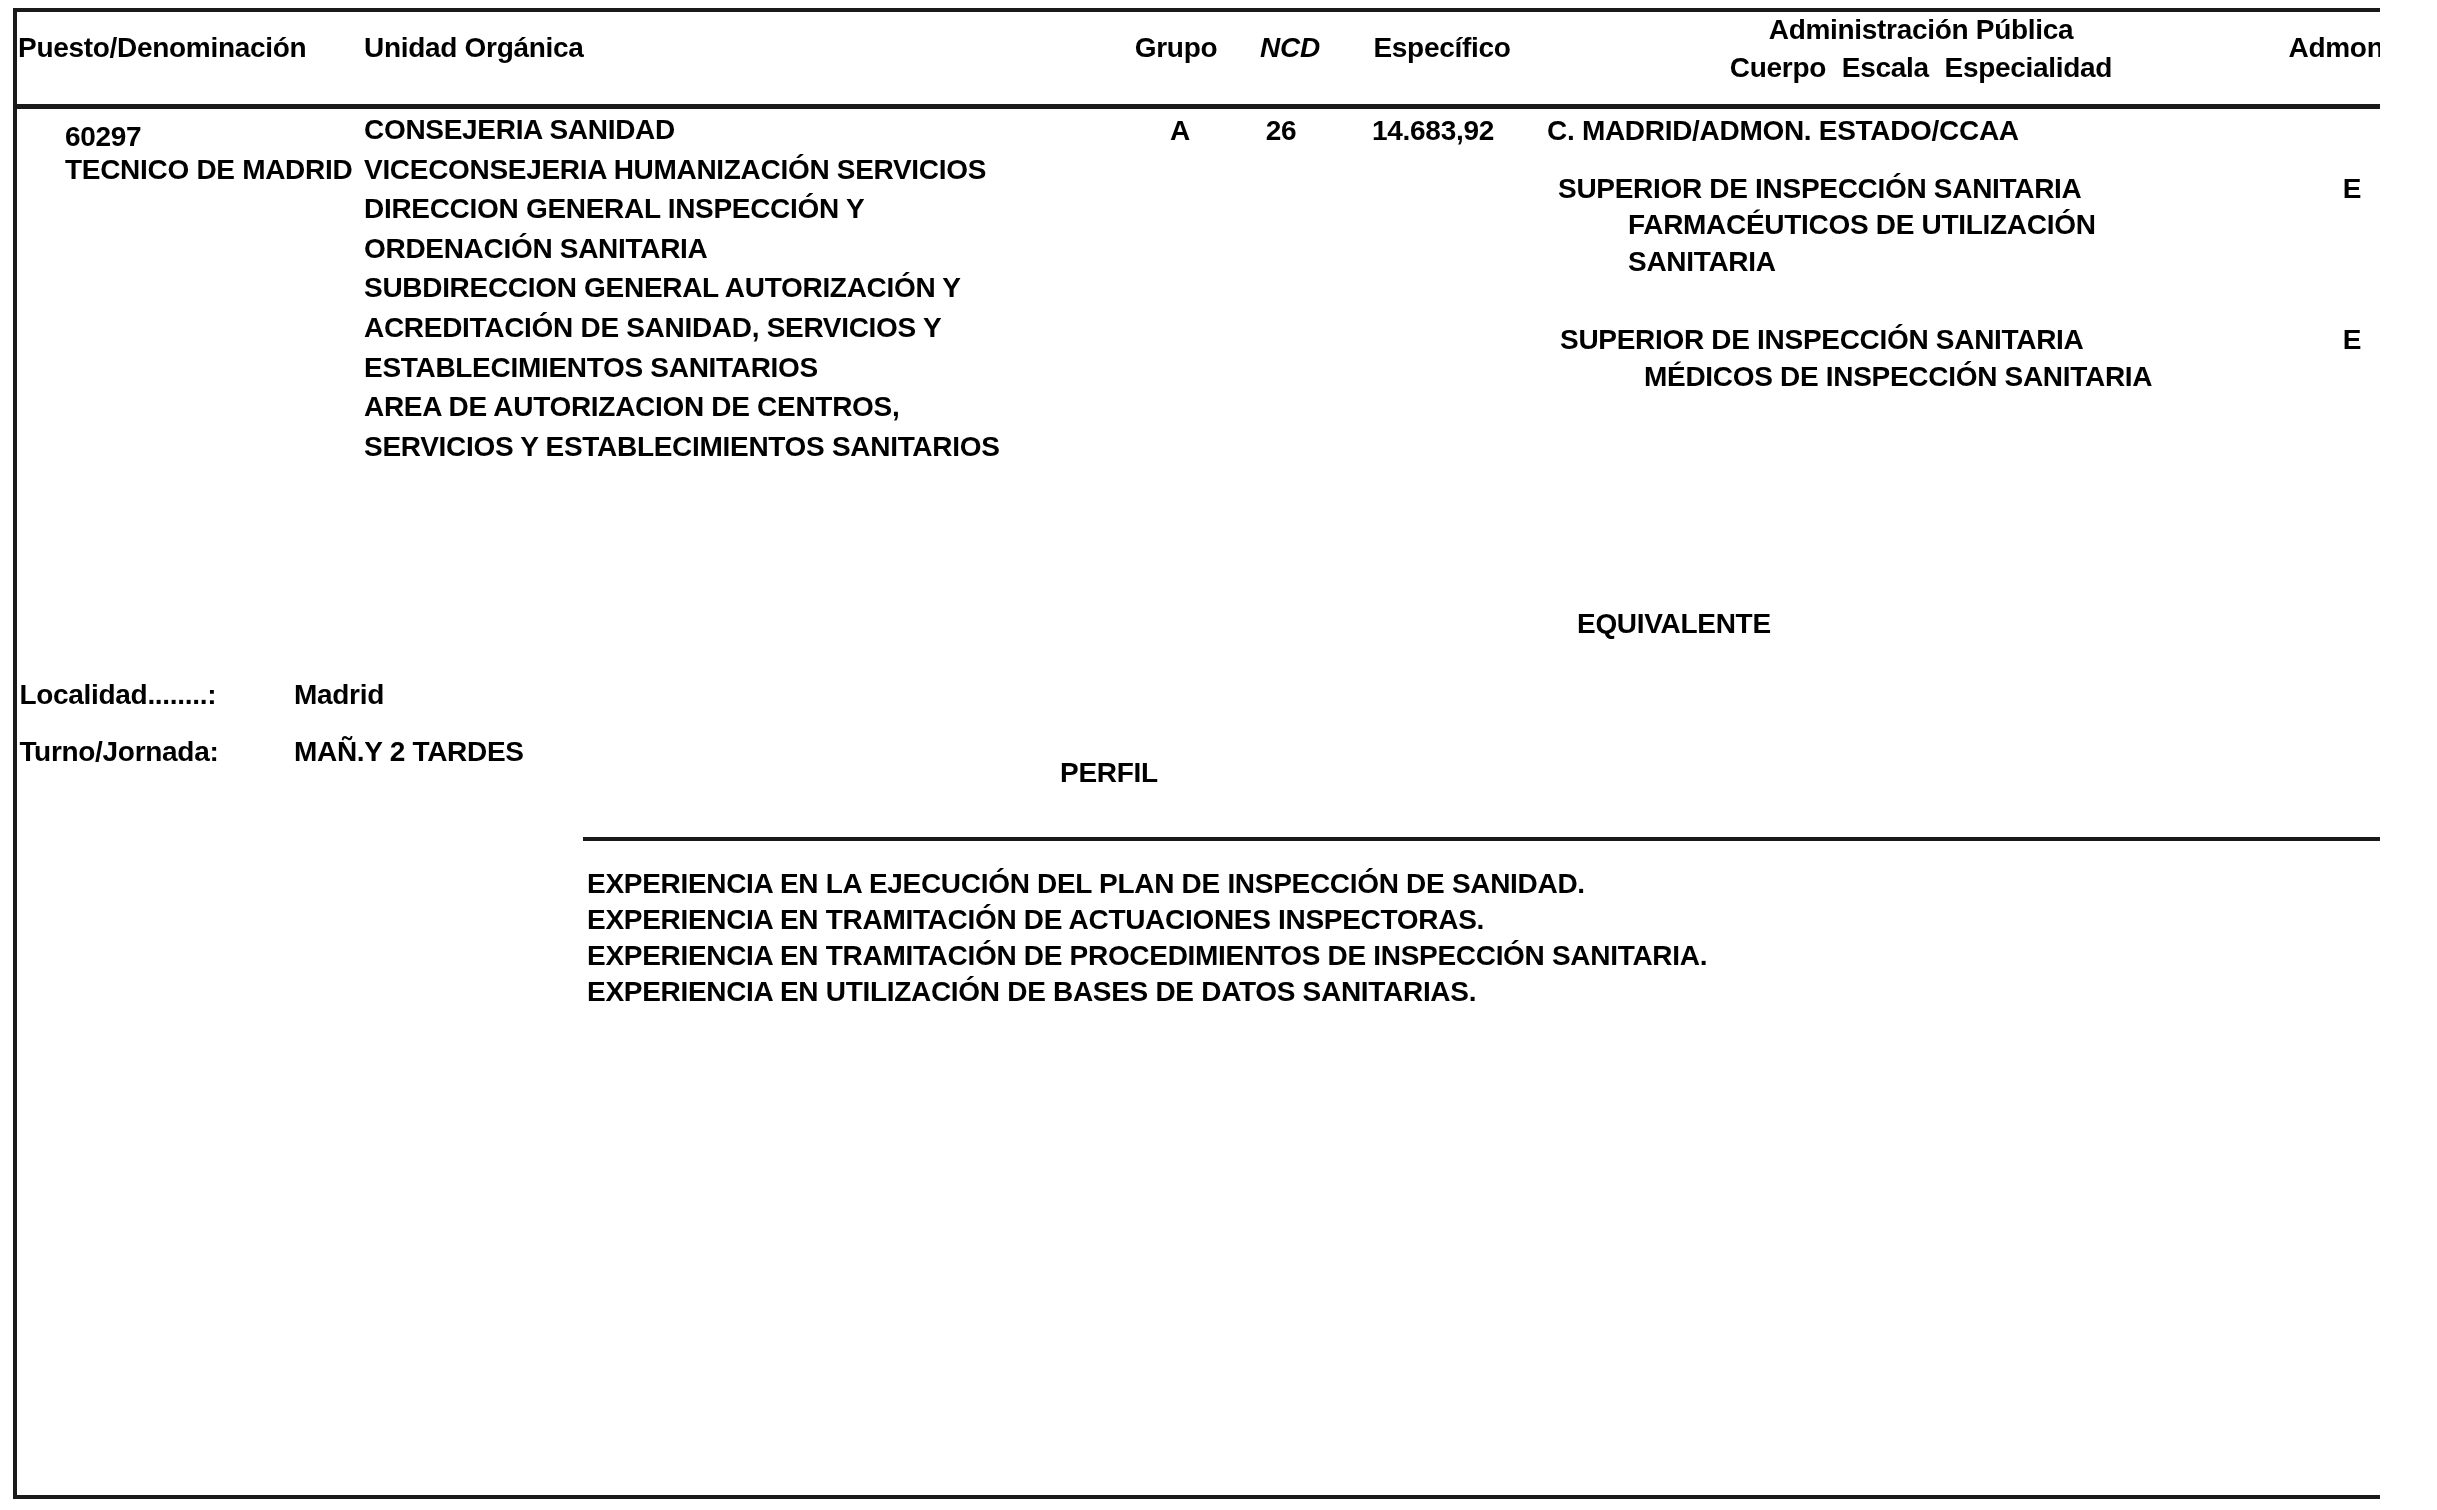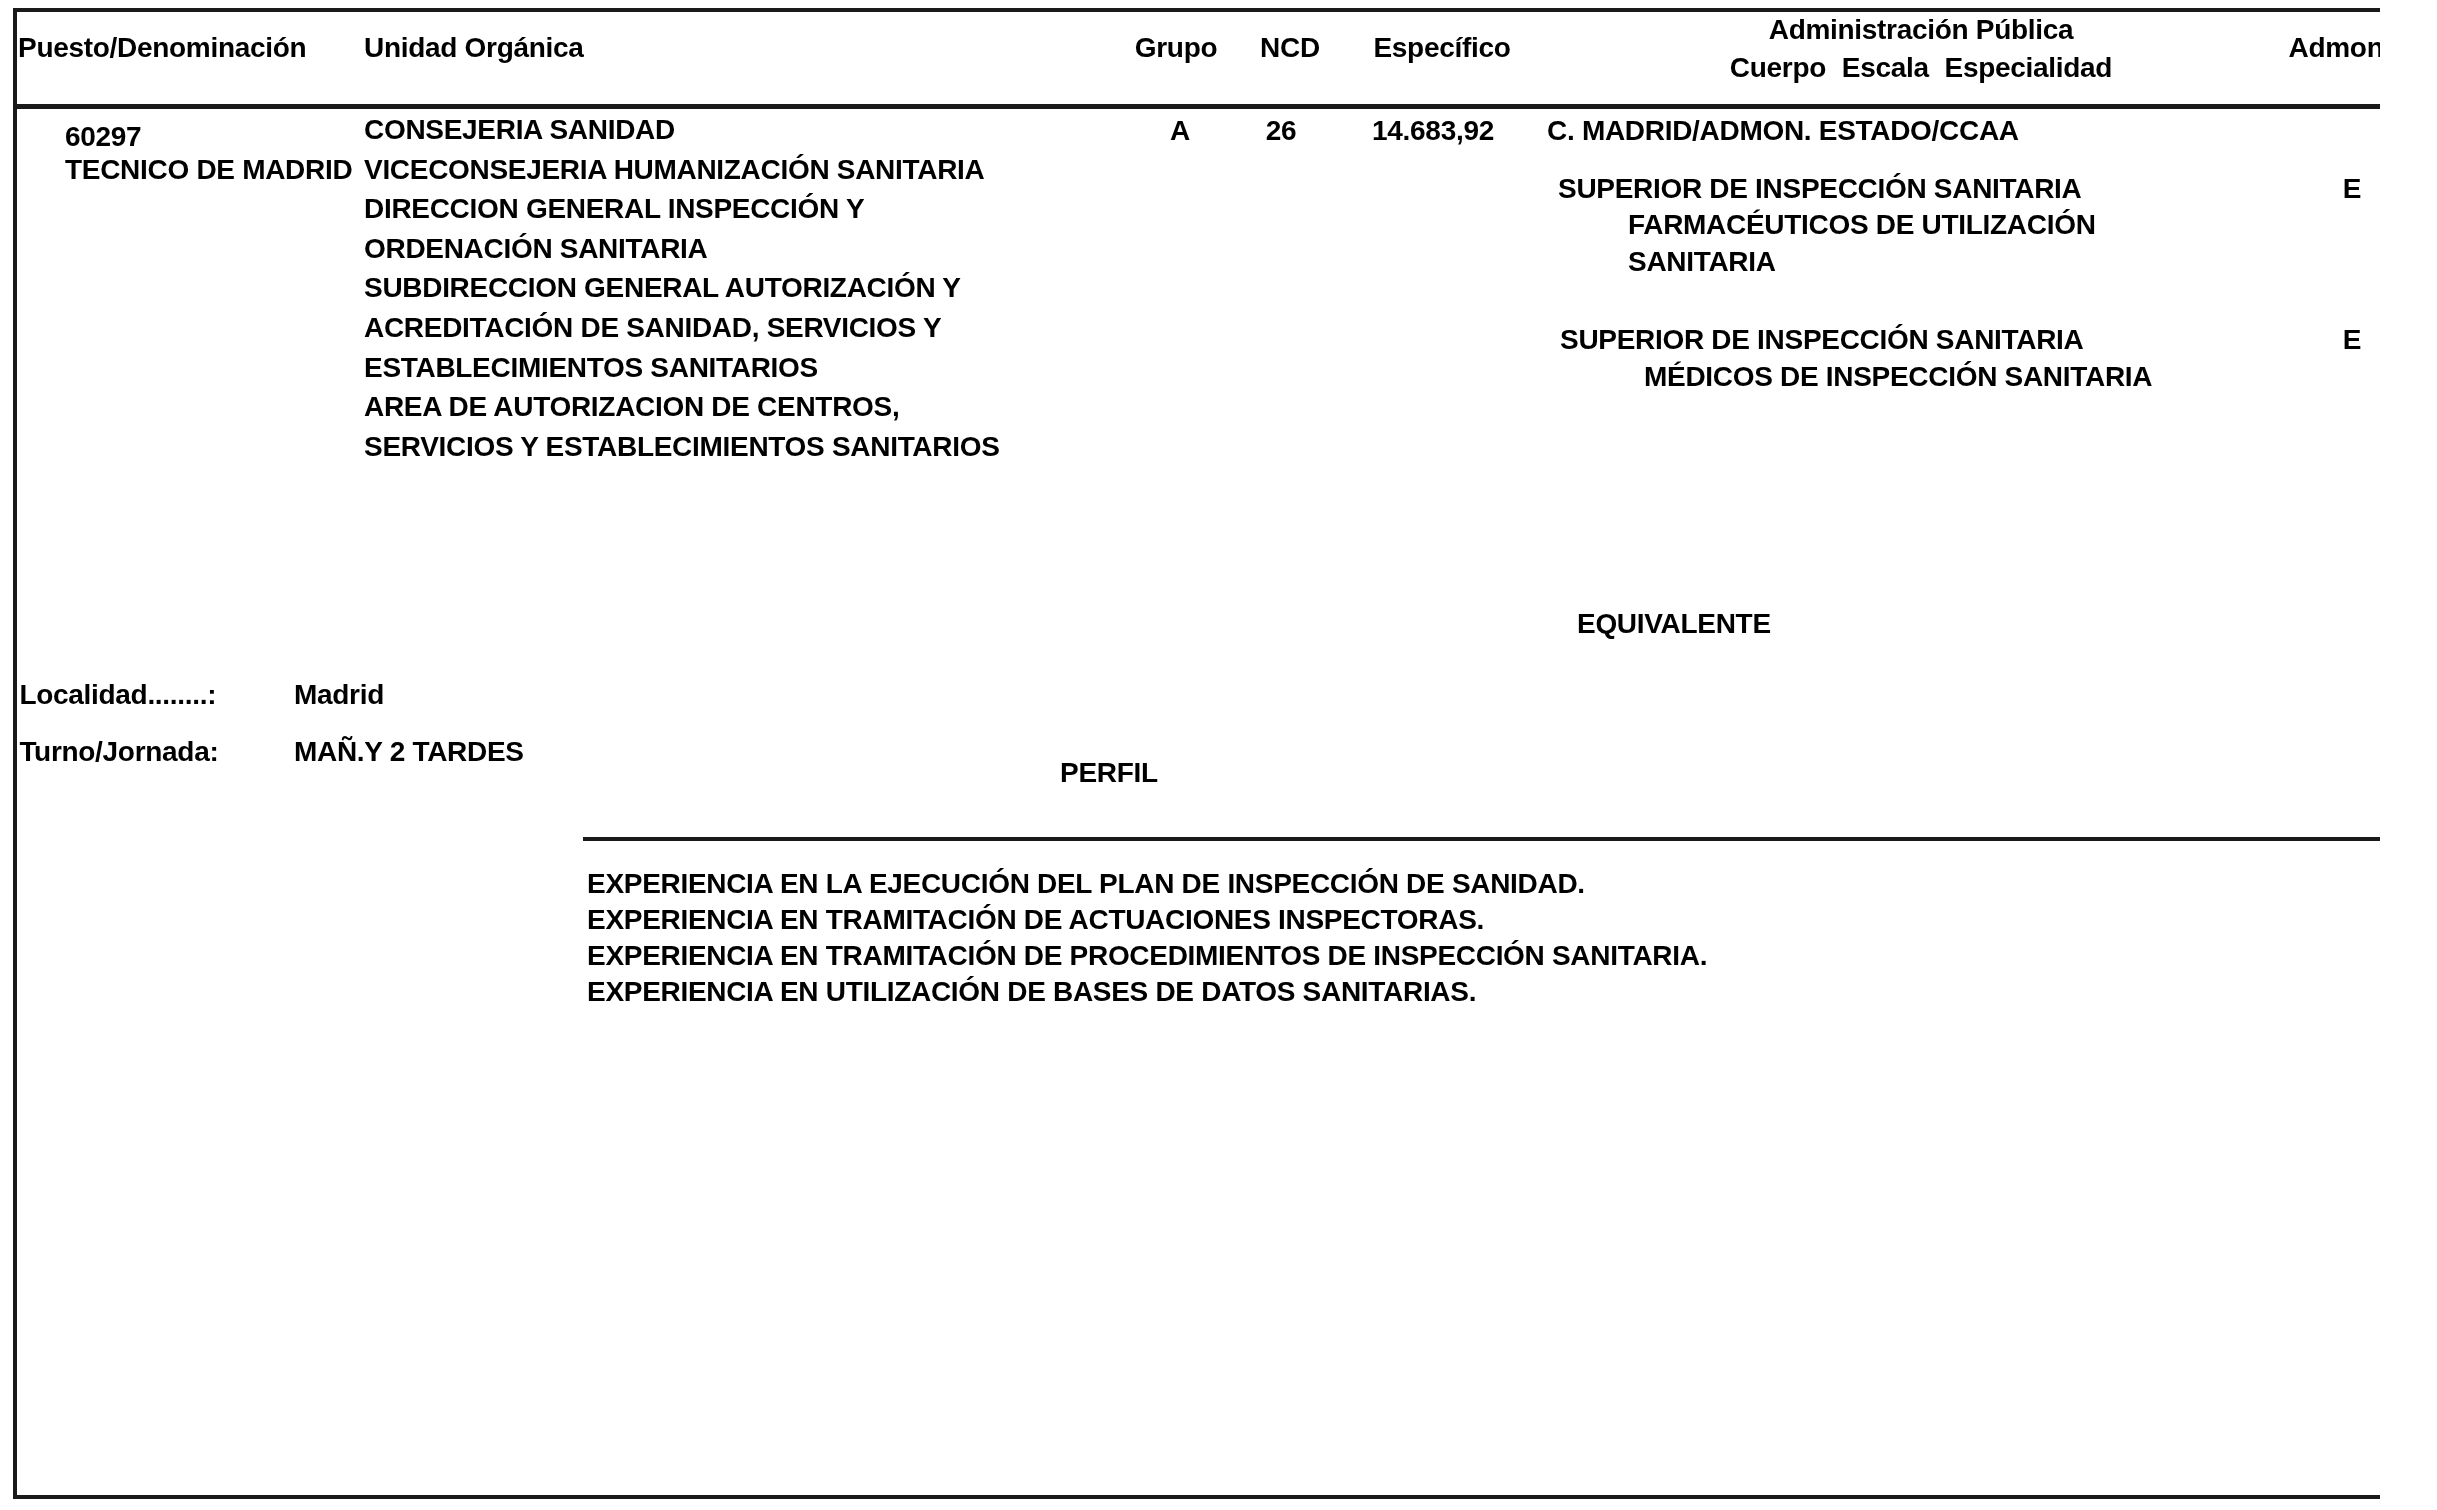--- a/index.html
+++ b/index.html
@@ -51,31 +51,31 @@
 <body>
 
 <div class="sheet">
 
   <div class="frame"></div>
   <div class="hsep"></div>
 
   <div class="t" style="left:18px;  top:33px;">Puesto/Denominación</div>
   <div class="t" style="left:364px; top:33px;">Unidad Orgánica</div>
   <div class="t c" style="left:1176px; top:33px;">Grupo</div>
-  <div class="t c" style="left:1290px; top:33px;">NCD</div>
+  <div class="t c" style="left:1290px; top:33px;font-style:italic;">NCD</div>
   <div class="t c" style="left:1442px; top:33px;">Específico</div>
   <div class="t c" style="left:1921px; top:15.3px;">Administración Pública</div>
   <div class="t c ws" style="left:1921px; top:53px;">Cuerpo Escala Especialidad</div>
   <div class="t c" style="left:2336px; top:33px;">Admon</div>
 
   <div class="t" style="left:65px; top:122px;">60297</div>
   <div class="t" style="left:65px; top:155px;">TECNICO DE MADRID</div>
 
   <div class="t" style="left:364px; top:115px;">CONSEJERIA SANIDAD</div>
-  <div class="t" style="left:364px; top:155px;">VICECONSEJERIA HUMANIZACIÓN SANITARIA</div>
+  <div class="t" style="left:364px; top:155px;">VICECONSEJERIA HUMANIZACIÓN SERVICIOS</div>
   <div class="t" style="left:364px; top:194px;">DIRECCION GENERAL INSPECCIÓN Y</div>
   <div class="t" style="left:364px; top:234px;">ORDENACIÓN SANITARIA</div>
   <div class="t" style="left:364px; top:273px;">SUBDIRECCION GENERAL AUTORIZACIÓN Y</div>
   <div class="t" style="left:364px; top:313px;">ACREDITACIÓN DE SANIDAD, SERVICIOS Y</div>
   <div class="t" style="left:364px; top:353px;">ESTABLECIMIENTOS SANITARIOS</div>
   <div class="t" style="left:364px; top:392px;">AREA DE AUTORIZACION DE CENTROS,</div>
   <div class="t" style="left:364px; top:432px;">SERVICIOS Y ESTABLECIMIENTOS SANITARIOS</div>
 
   <div class="t c" style="left:1180px; top:116px;">A</div>
   <div class="t c" style="left:1281px; top:116px;">26</div>

